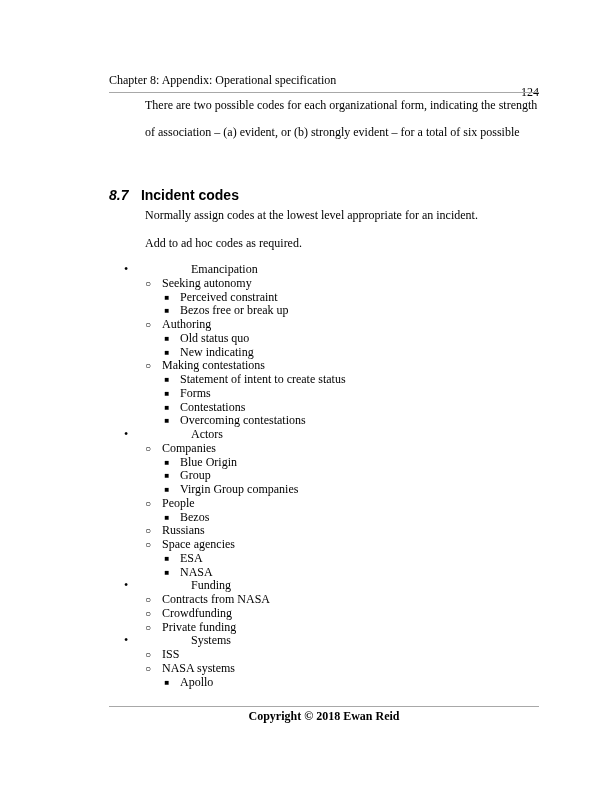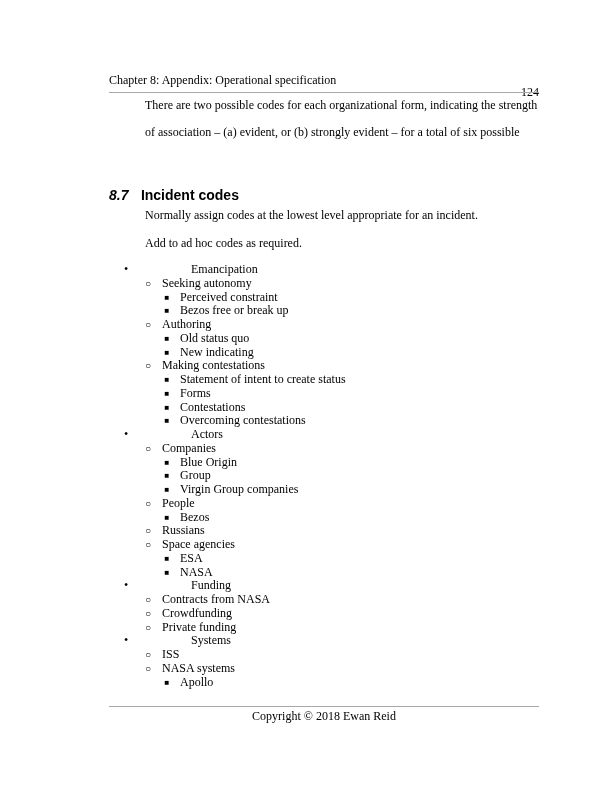--- a/index.html
+++ b/index.html
@@ -23,21 +23,21 @@
   .li { position: relative; height: 13.75px; line-height: 13.75px; white-space: nowrap; }
   .li .bullet { position: absolute; text-align: center; width: 12px; }
   .li .txt { position: absolute; }
   .l1 .bullet { left: 120px; font-size: 12px; }
   .l1 .txt { left: 144px; margin-left: 47px; }
   .l2 .bullet { left: 142px; font-size: 10px; }
   .l2 .txt { left: 162px; text-align: center; }
   .l3 .bullet { left: 161px; font-size: 8px; }
   .l3 .txt { left: 180px; }
   .footer { position: absolute; left: 109px; top: 708px; width: 430px; text-align: center;
-            font-size: 12px; line-height: 16px; }
+            font-size: 12px; line-height: 16px; font-weight: bold; }
 </style>
 </head>
 <body>
 
 <div class="header">
   <span class="title">Chapter 8: Appendix: Operational specification</span>
   <span class="pagenum">124</span>
 </div>
 <div class="rule top"></div>
 

